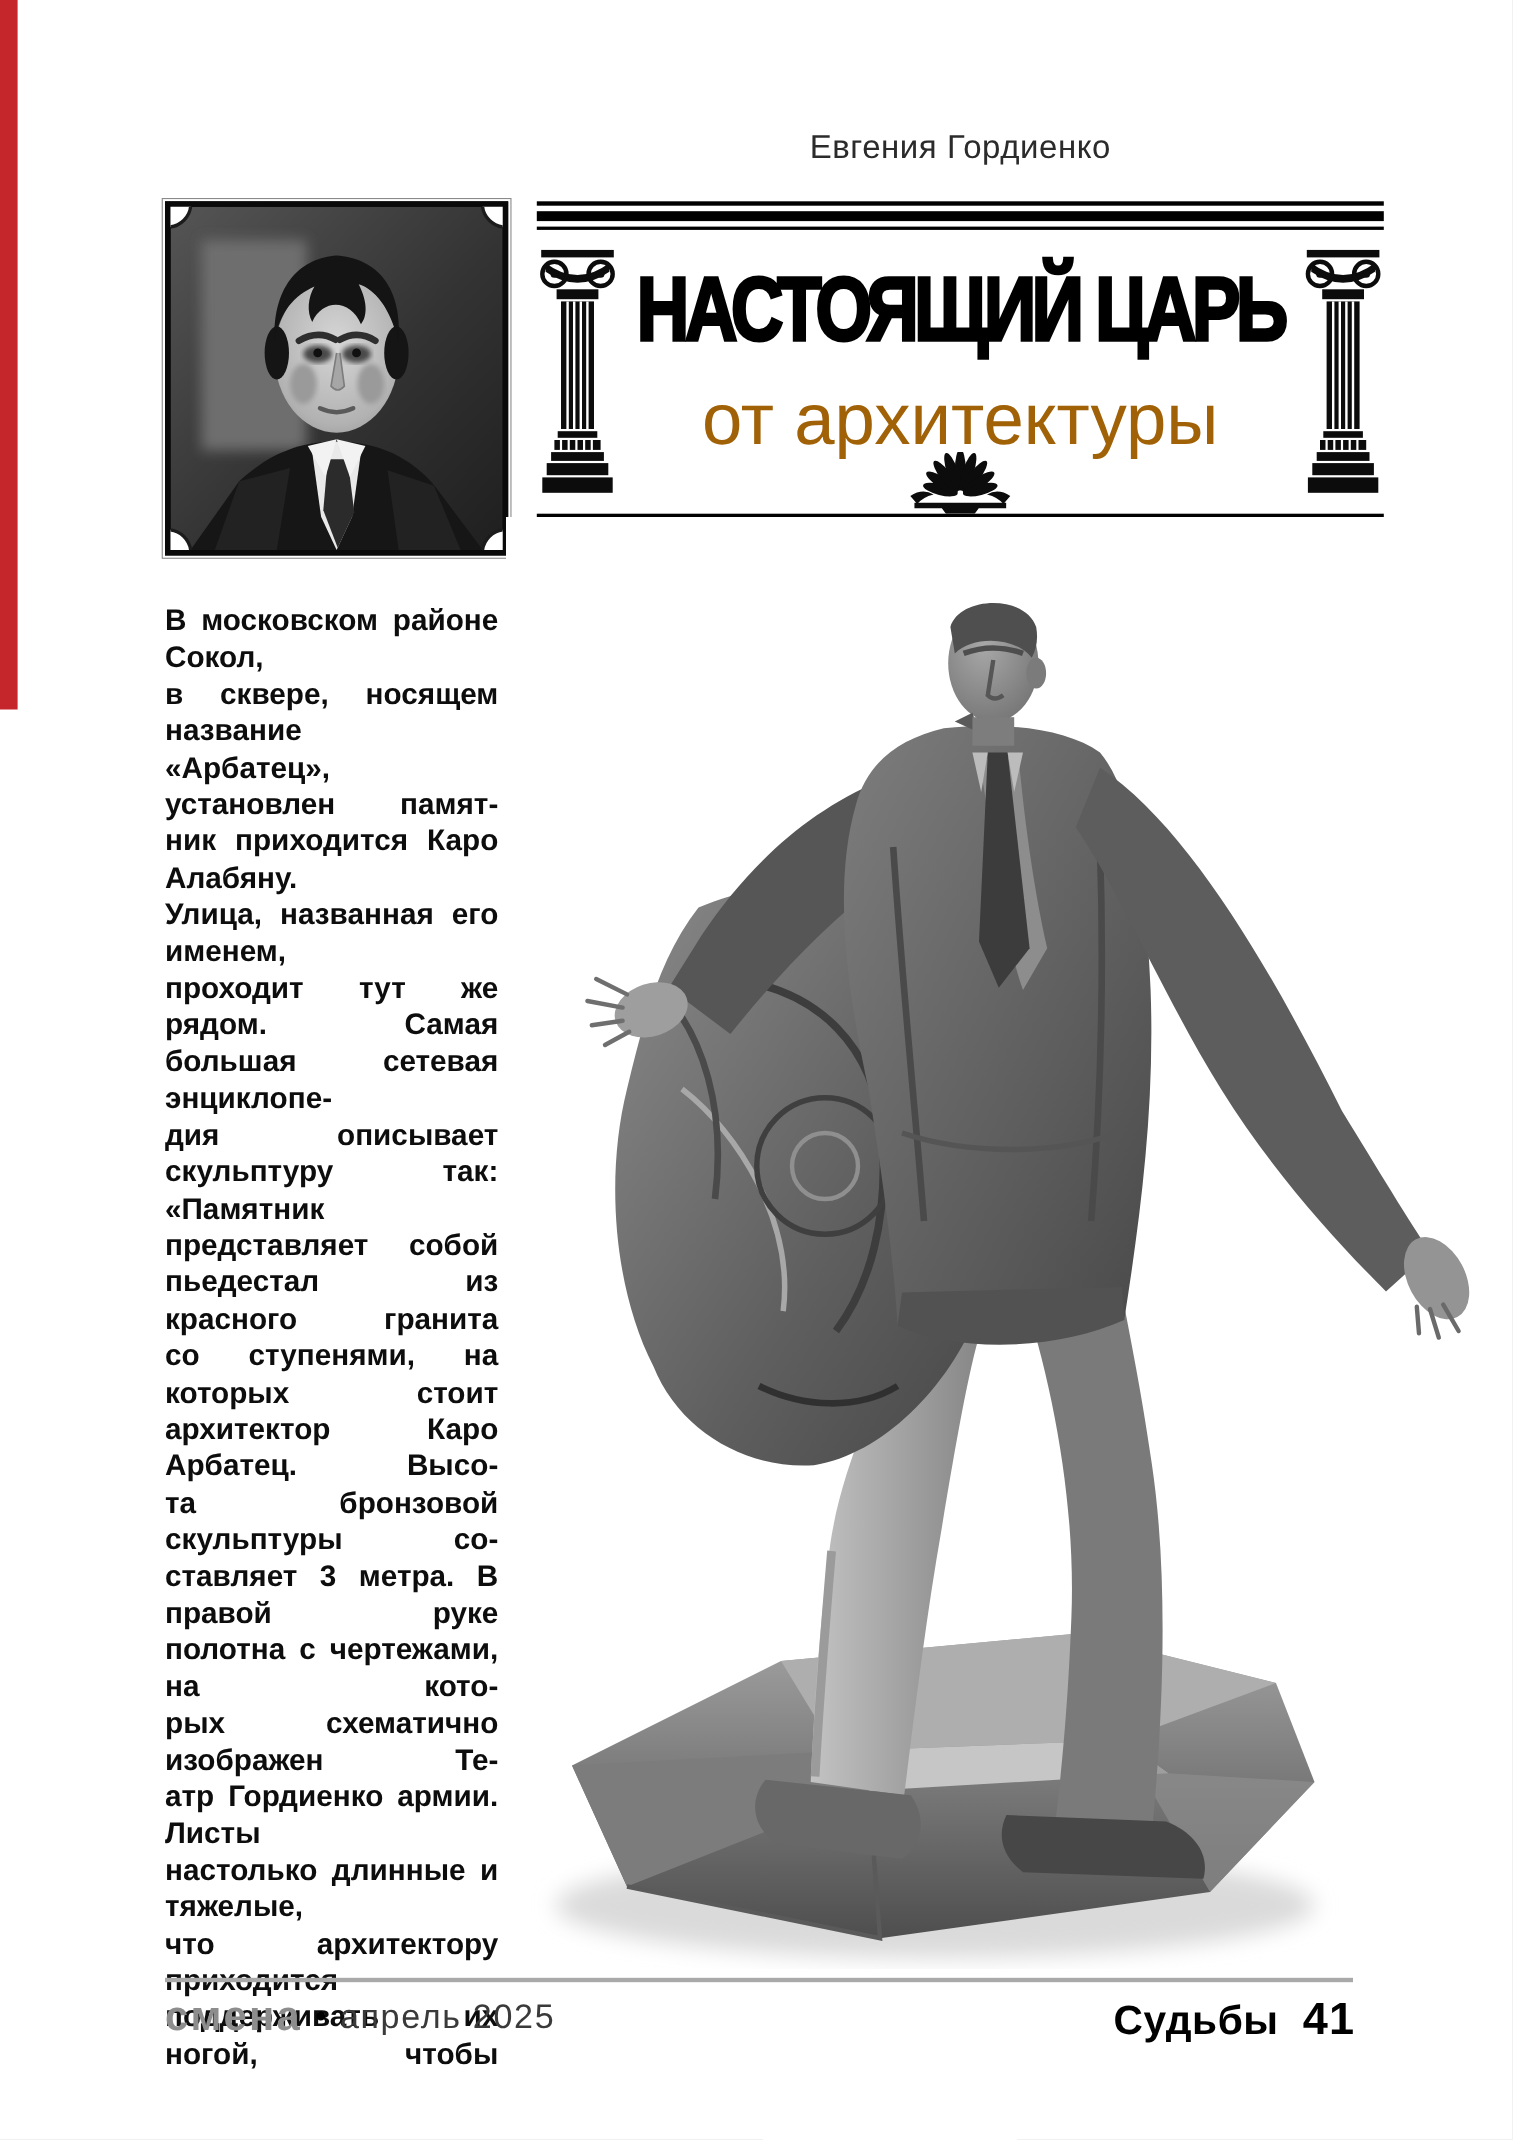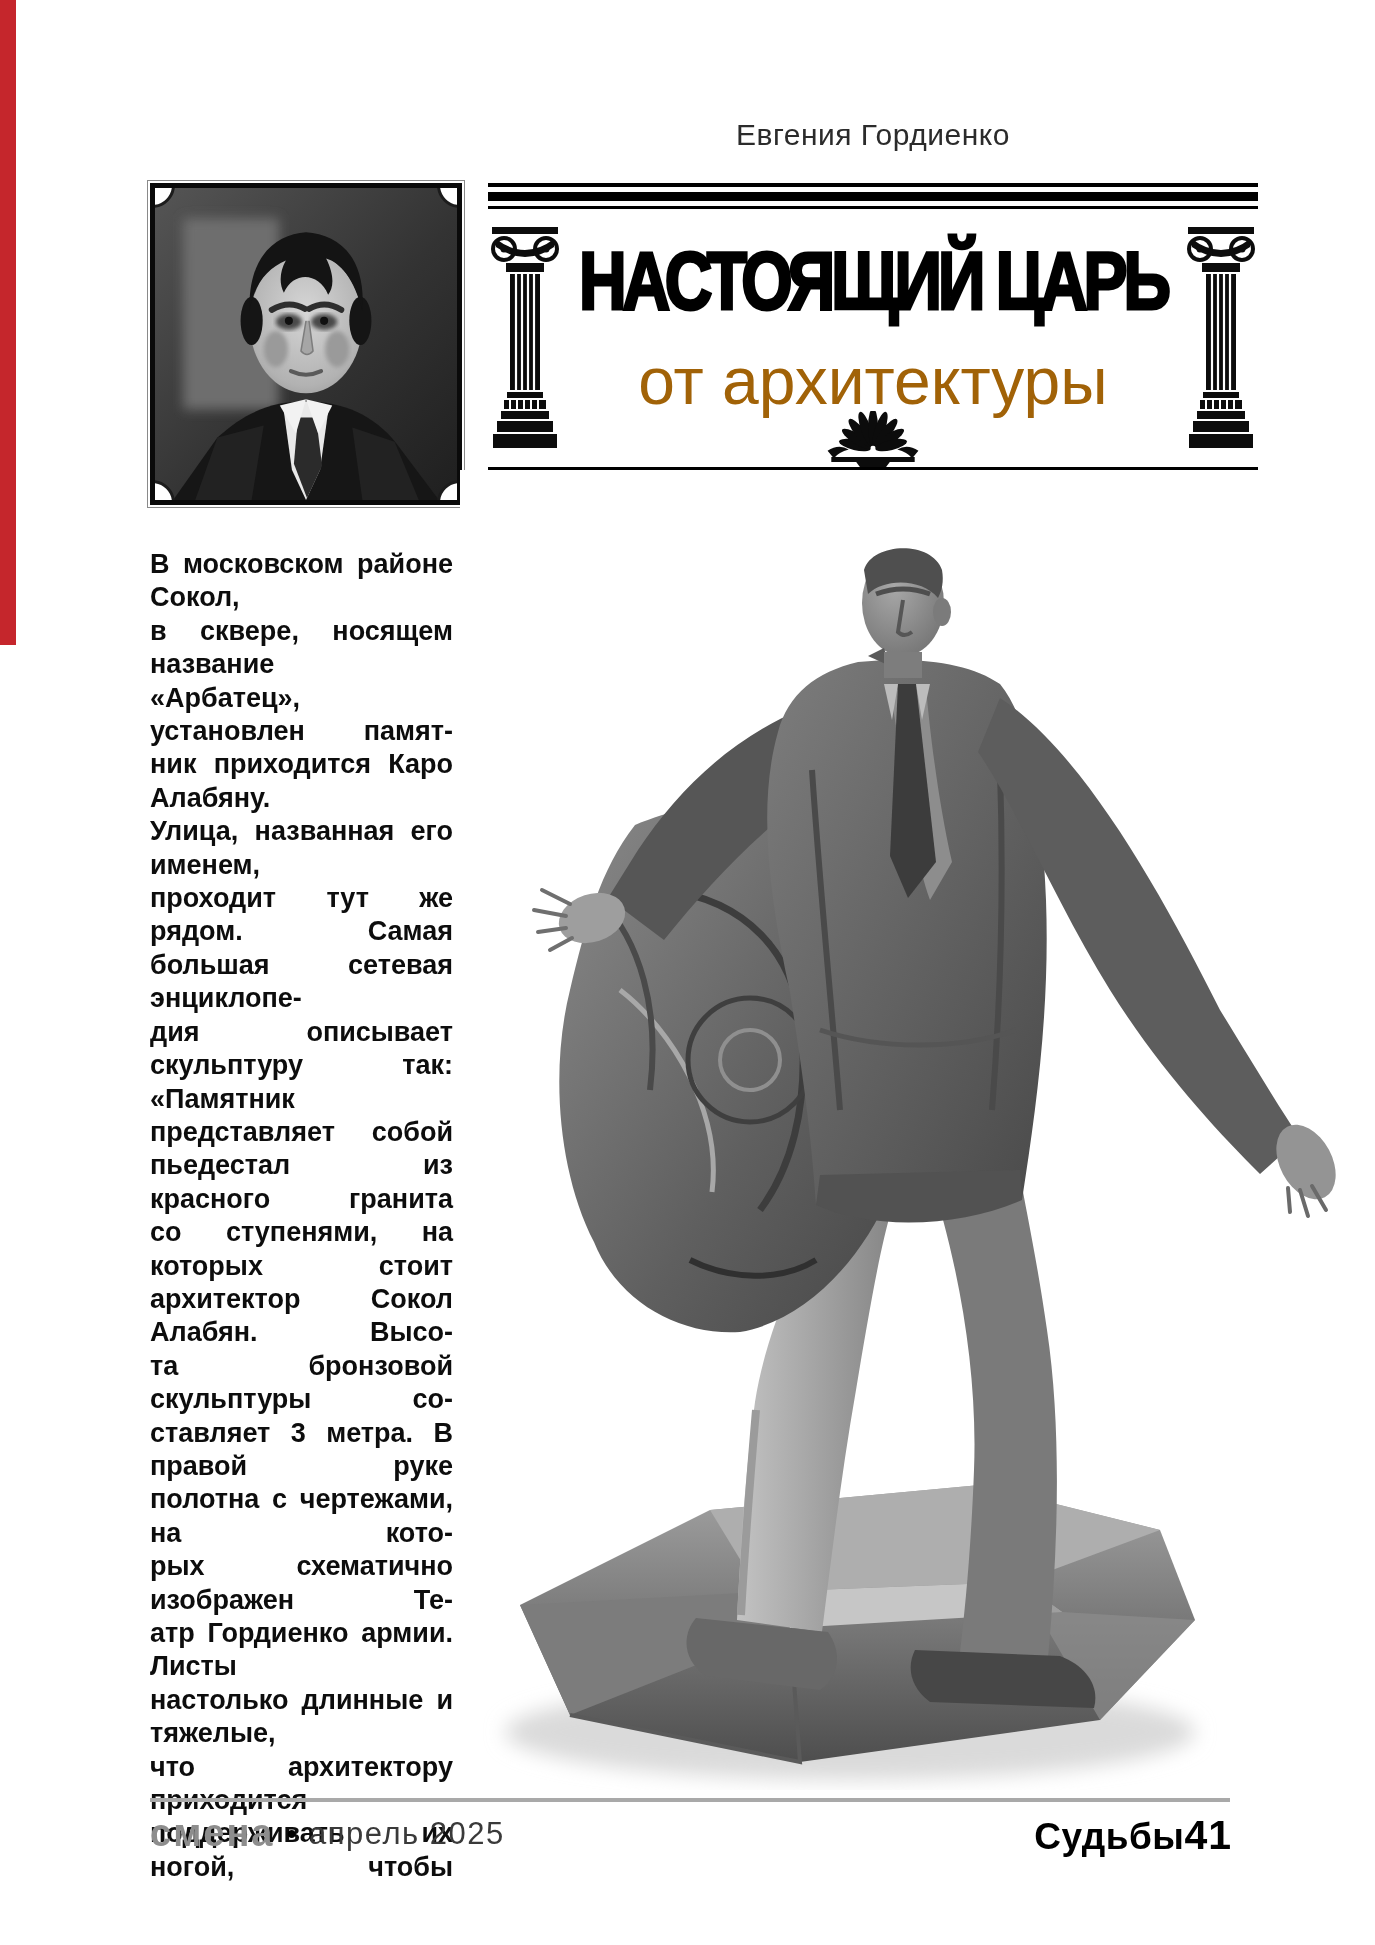--- a/index.html
+++ b/index.html
@@ -62,21 +62,21 @@
   .statue svg{width:100%;height:100%;}
 
   
   .footer-rule{position:absolute;left:150px;top:1798px;width:1080px;height:4px;background:#a9a9a9;}
   .footer-left{position:absolute;left:150px;top:1812px;display:flex;align-items:center;}
   .logo{font-weight:700;font-size:38px;color:#8d8d8d;letter-spacing:2px;}
   .dot{color:#000;font-size:30px;margin:0 12px;}
   .date{color:#3a3a3a;font-size:31px;letter-spacing:1.5px;}
   .footer-right{position:absolute;right:143px;top:1812px;display:flex;align-items:baseline;}
   .section{font-weight:700;font-size:37px;color:#000;letter-spacing:.5px;}
-  .pagenum{font-weight:700;font-size:41px;color:#000;letter-spacing:1px;}
+  .pagenum{font-weight:700;font-size:41px;color:#000;margin-left:22px;letter-spacing:1px;}
 </style>
 </head>
 <body>
 
 <div class="page">
 
   <div class="red-bar"></div>
 
   <div class="byline">Евгения Гордиенко</div>
 
@@ -237,21 +237,21 @@
         <div class="tline">в сквере, носящем название</div>
         <div class="tline">«Арбатец», установлен памят-</div>
         <div class="tline">ник приходится Каро Алабяну.</div>
         <div class="tline">Улица, названная его именем,</div>
         <div class="tline">проходит тут же рядом. Самая</div>
         <div class="tline">большая сетевая энциклопе-</div>
         <div class="tline">дия описывает скульптуру так:</div>
         <div class="tline">«Памятник представляет собой</div>
         <div class="tline">пьедестал из красного гранита</div>
         <div class="tline">со ступенями, на которых стоит</div>
-        <div class="tline">архитектор Сокол Алабян. Высо-</div>
+        <div class="tline">архитектор Каро Арбатец. Высо-</div>
         <div class="tline">та бронзовой скульптуры со-</div>
         <div class="tline">ставляет 3 метра. В правой руке</div>
         <div class="tline">полотна с чертежами, на кото-</div>
         <div class="tline">рых схематично изображен Те-</div>
         <div class="tline">атр Гордиенко армии. Листы</div>
         <div class="tline">настолько длинные и тяжелые,</div>
         <div class="tline">что архитектору приходится</div>
         <div class="tline">поддерживать их ногой, чтобы</div>
       </div>
 

